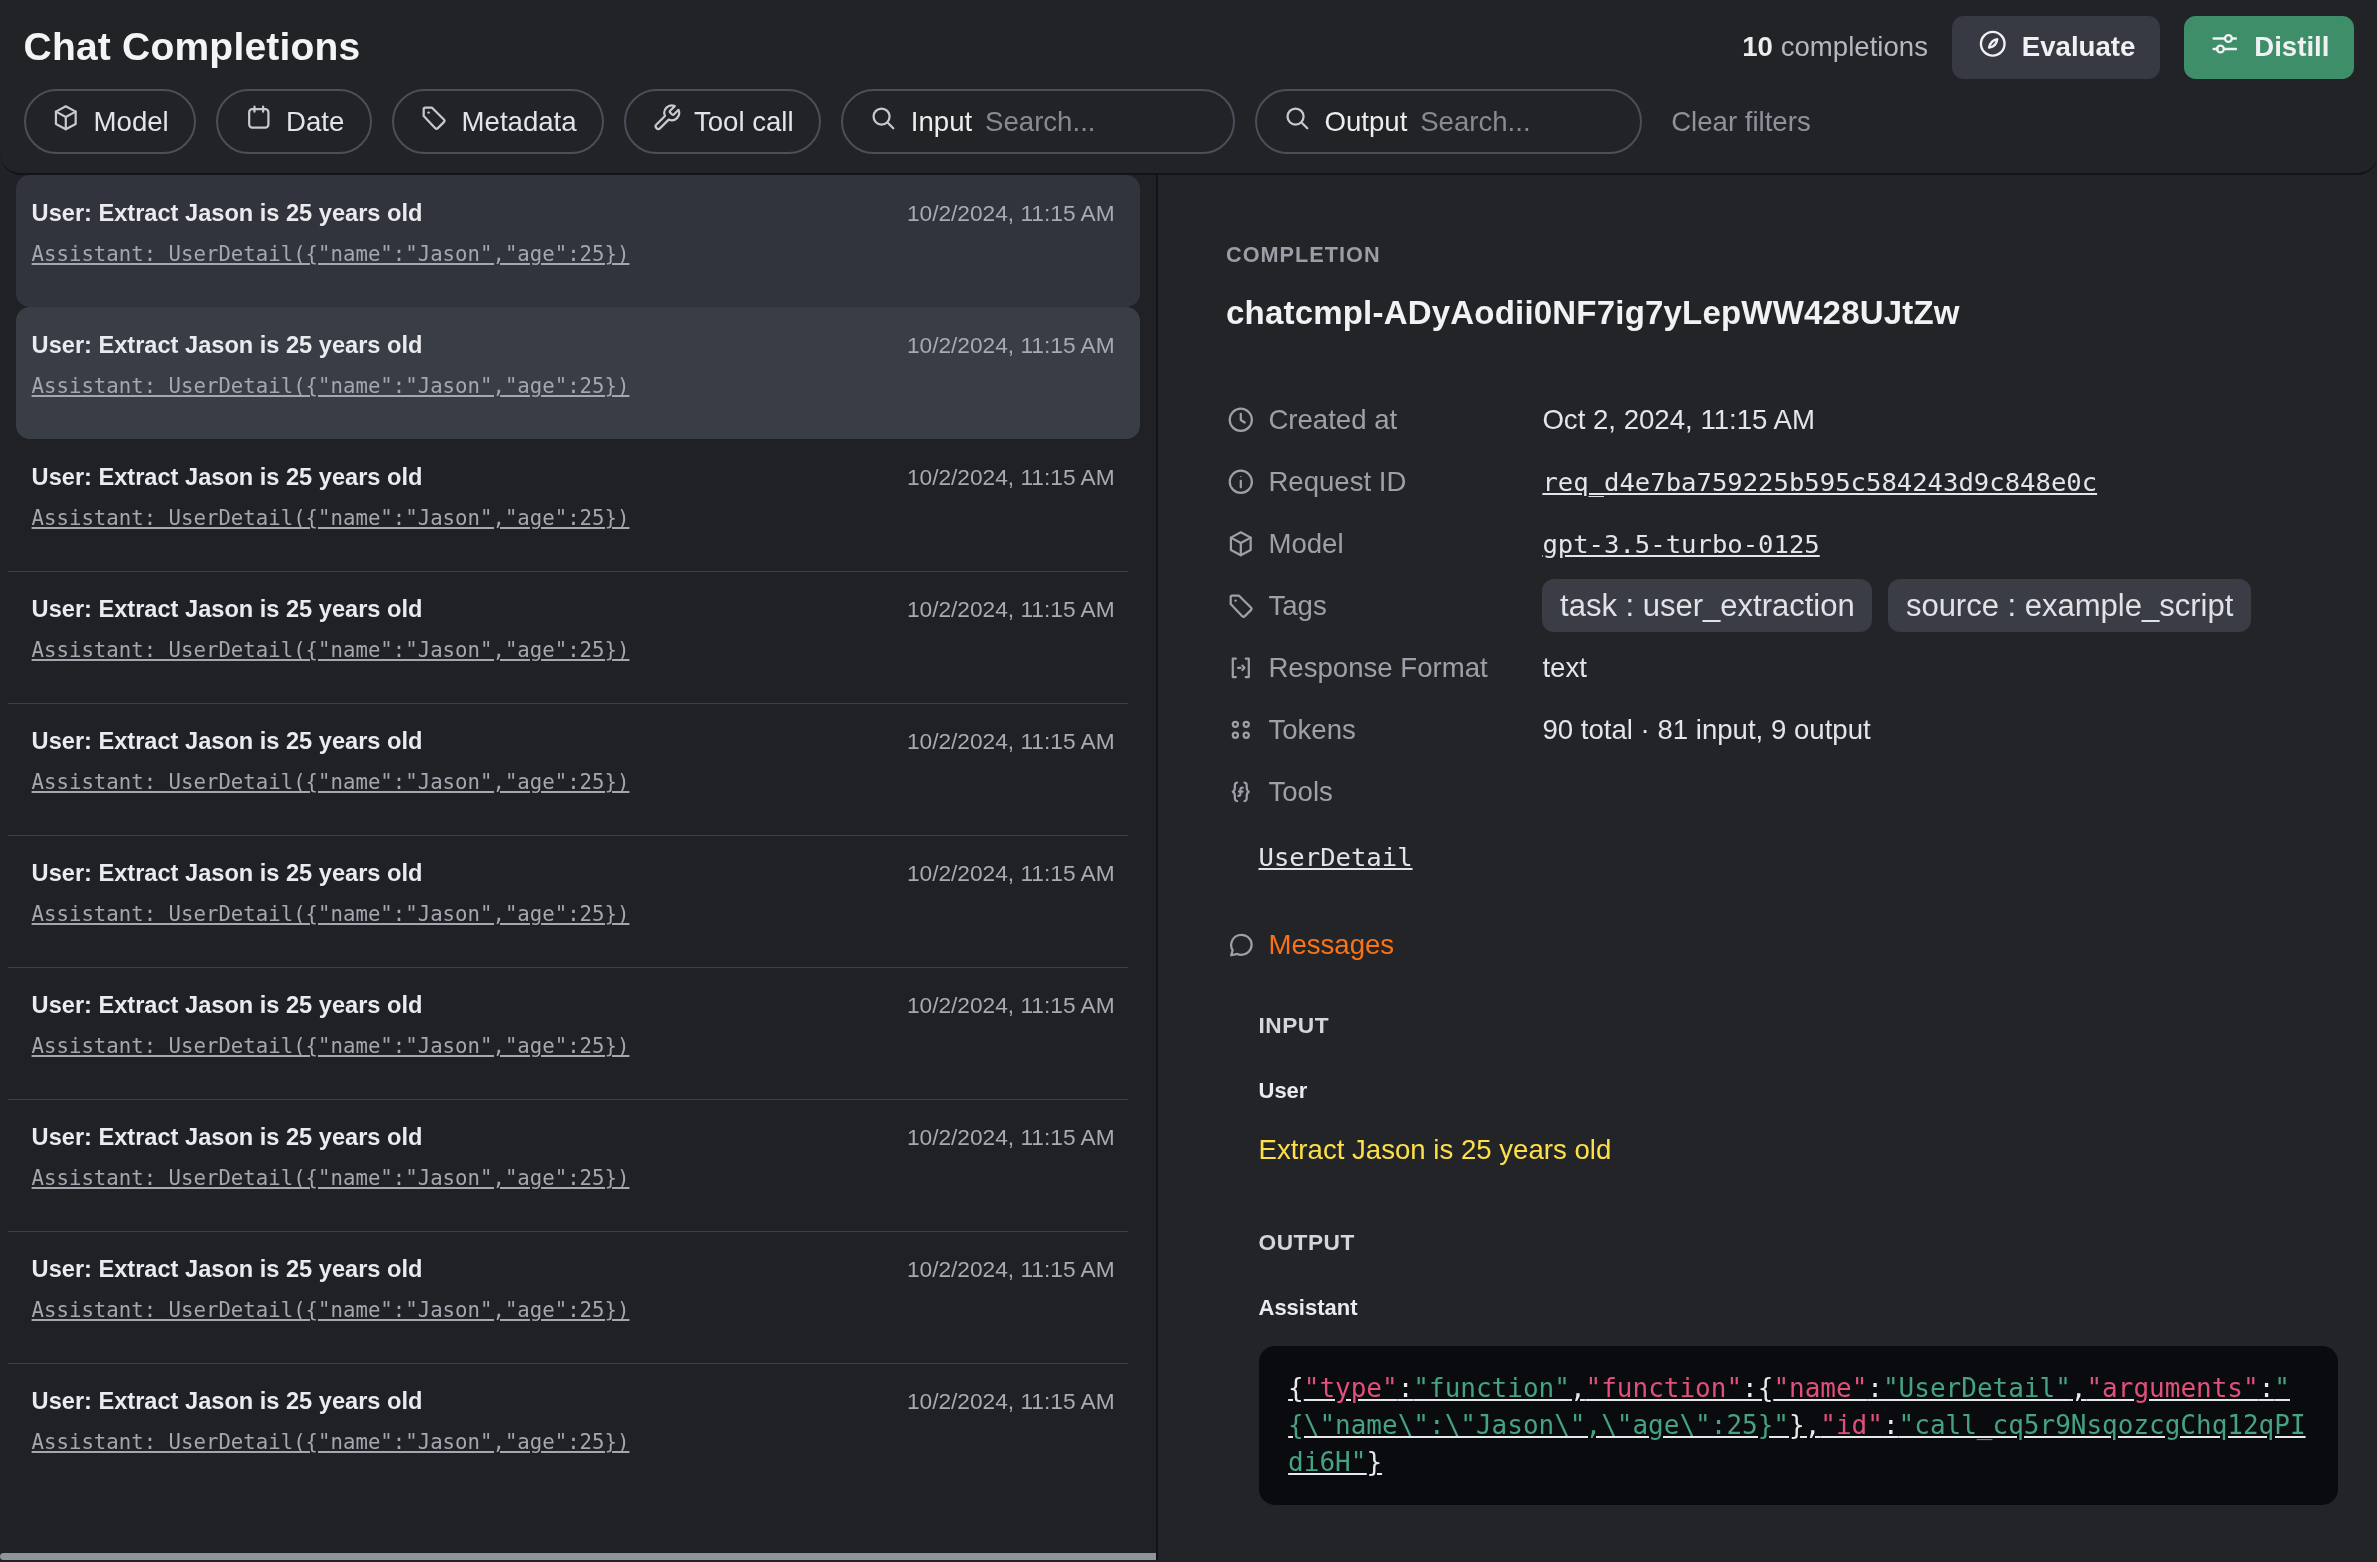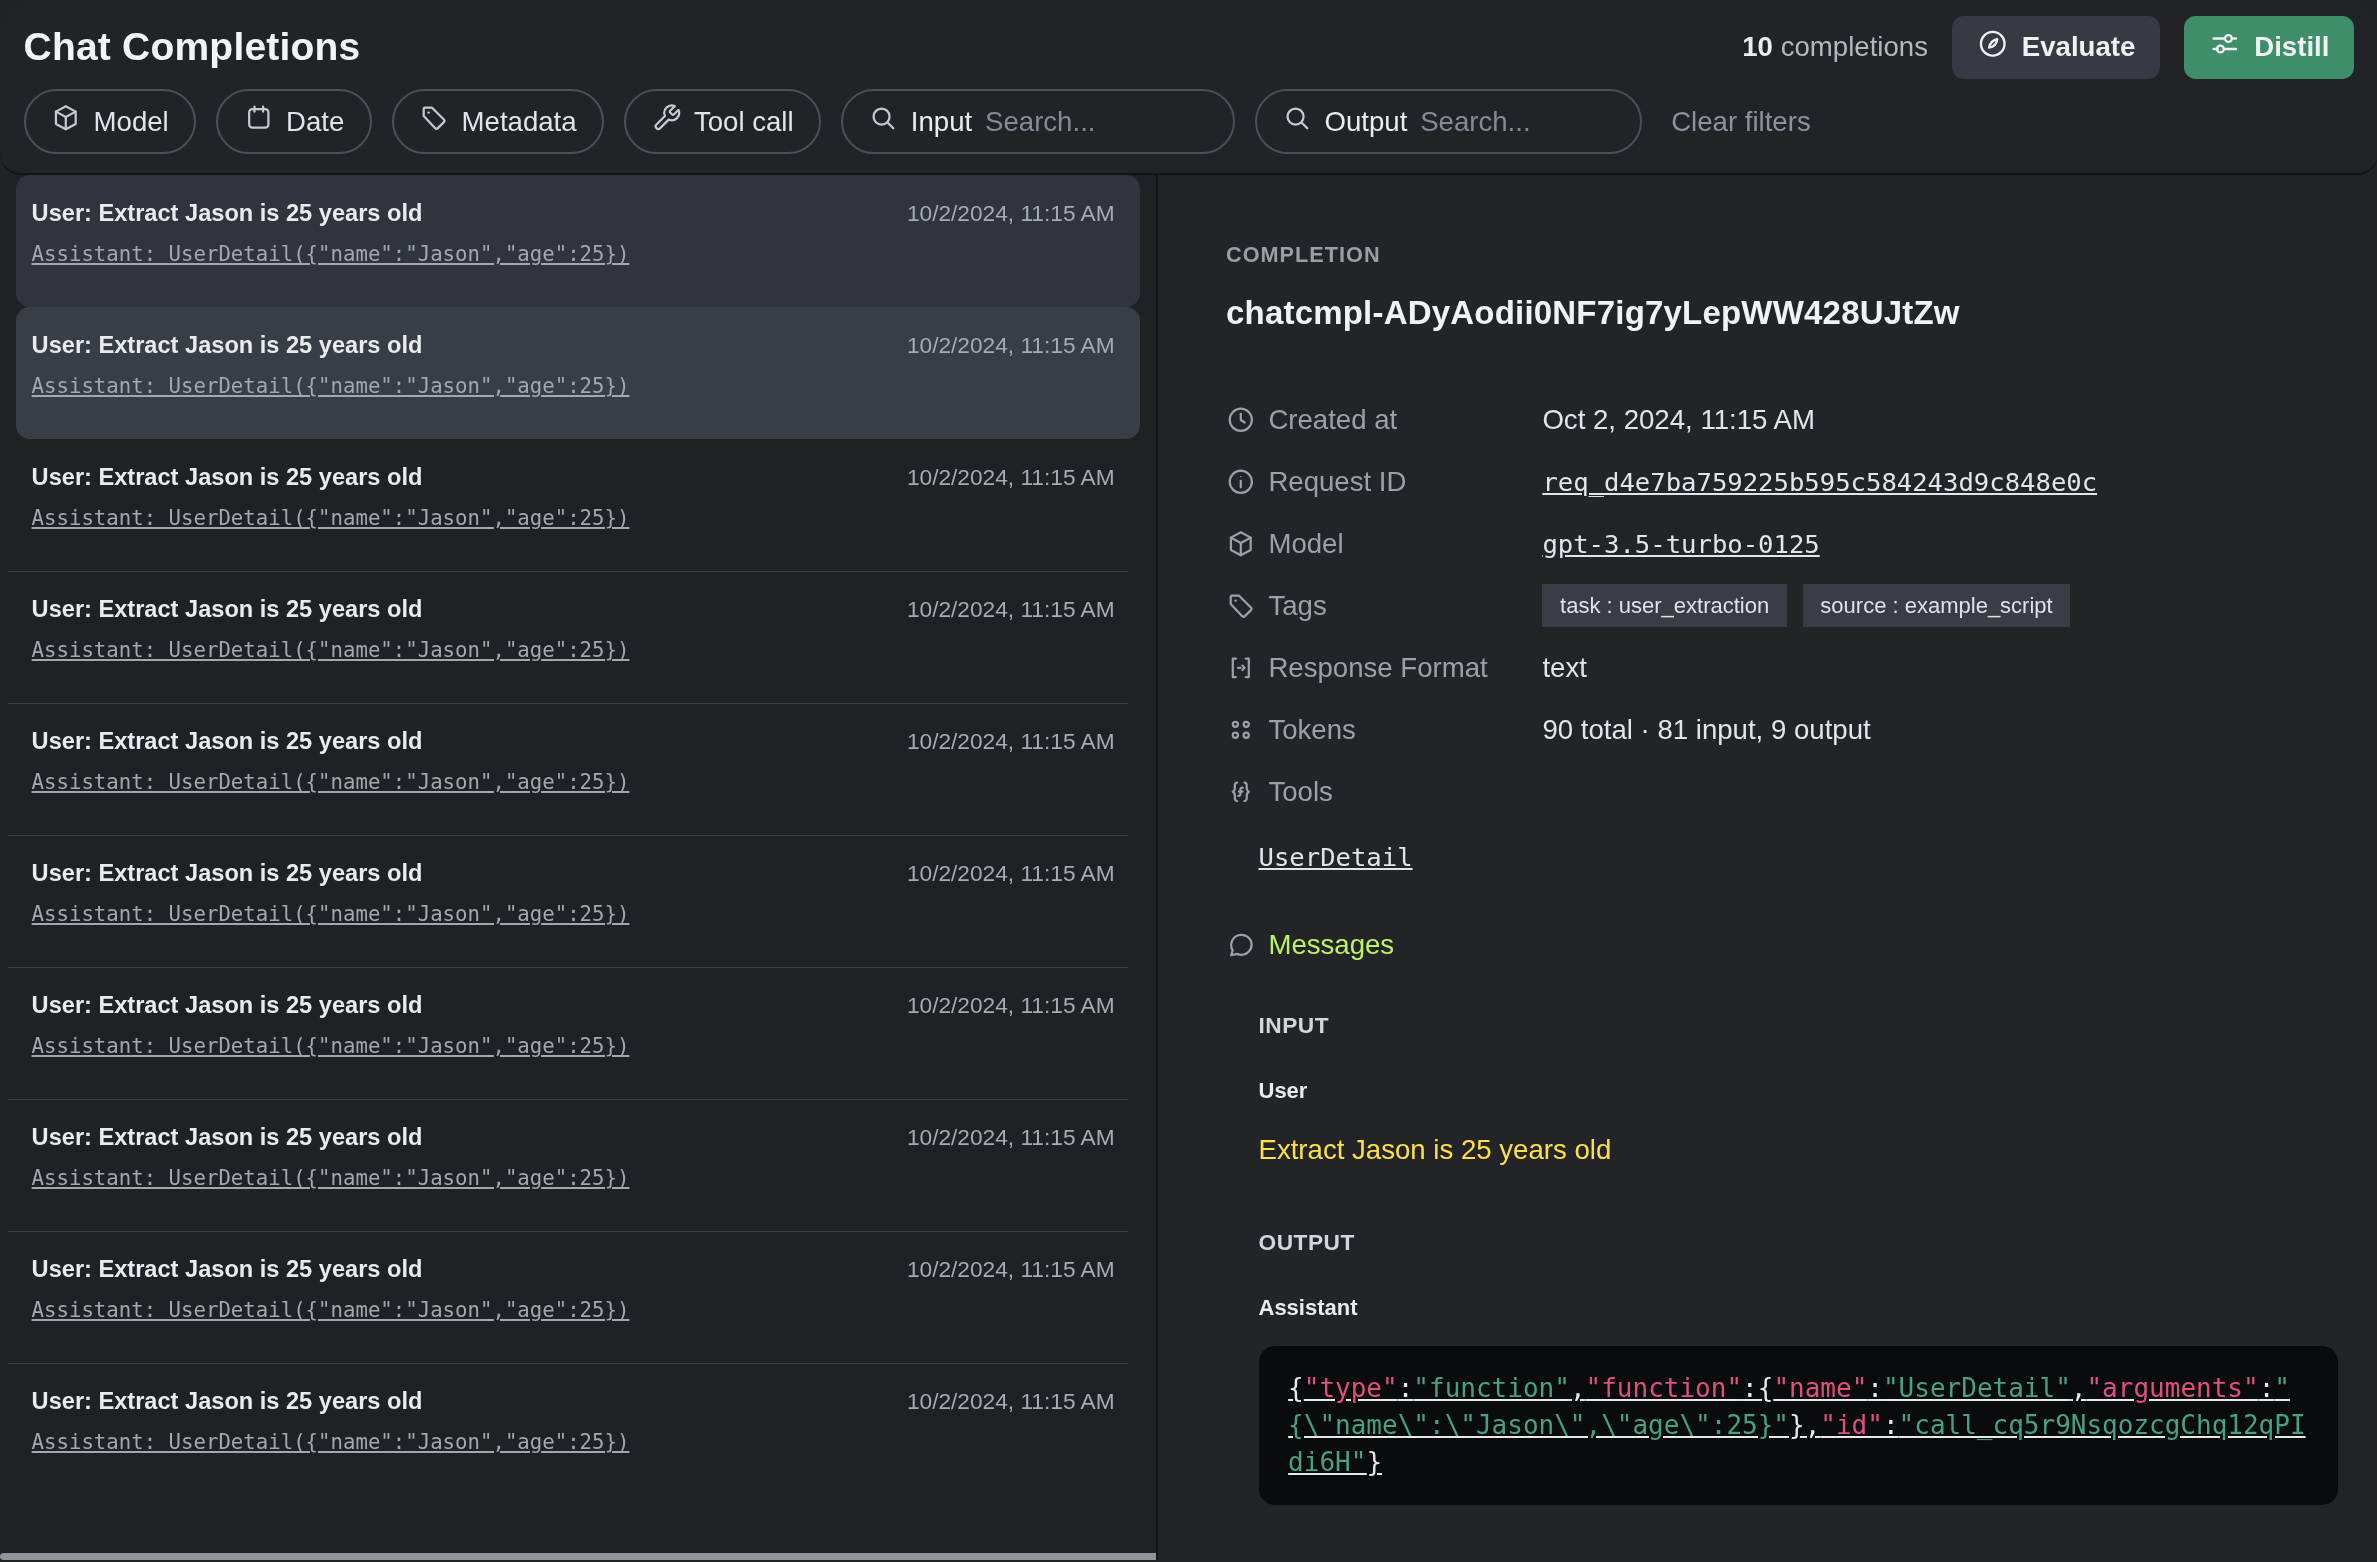--- a/index.html
+++ b/index.html
@@ -60,28 +60,28 @@
   .section-label { font-size:21.7px; font-weight:700; letter-spacing:1px; color:#9b9ea6; }
   .completion-id { font-size:33px; font-weight:700; color:#f1f2f4; margin-top:25.6px; letter-spacing:0.2px; }
   .fields { margin-top:57px; display:flex; flex-direction:column; }
   .field-row { display:flex; align-items:center; min-height:62px; }
   .field-row .f-icon { width:29.6px; height:29.6px; color:#9da0a8; flex:0 0 29.6px; }
   .field-row .f-icon svg { width:29.6px; height:29.6px; display:block; }
   .field-label { width:274px; margin-left:12.8px; font-size:27.6px; color:#9da0a8; flex:0 0 274px; }
   .field-value { font-size:27.6px; color:#e4e5e9; }
   .field-value.mono { font-size:25.6px; }
   .tag-chips { display:flex; gap:15.8px; }
-  .tag-chip { background:#3a3d45; border-radius:0; padding:8.9px 17.7px; font-size:22px; color:#e0e2e6; }
+  .tag-chip { background:#3a3d45; border-radius:12px; padding:8.9px 17.7px; font-size:31px; color:#e0e2e6; }
   .sub-content { margin-left:32.5px; }
   .tools-item { margin-top:19.7px; font-size:25.6px; color:#e3e4e8; }
 
   .messages-header { display:flex; align-items:center; margin-top:57px; }
   .messages-header .f-icon { width:29.6px; height:29.6px; color:#9da0a8; }
   .messages-header .f-icon svg { width:29.6px; height:29.6px; display:block; }
-  .messages-label { margin-left:12.8px; font-size:27.6px; color:#bef264; }
+  .messages-label { margin-left:12.8px; font-size:27.6px; color:#f97316; }
 
   .io-label { margin-top:51px; font-size:22.7px; font-weight:700; letter-spacing:0.5px; color:#d4d6db; }
   .role-name { margin-top:39px; font-size:22px; font-weight:700; color:#eaebee; }
   .msg-text { margin-top:29.6px; font-size:27.6px; color:#fde047; }
   .output-block { margin-top:63px; }
 
   .code-block { margin-top:25.6px; background:#0a0b0e; border-radius:15.8px; padding:23.6px 29.6px; width:1079px;
                 font-size:26px; line-height:37px; word-break:break-all; }
   .code-block span.k { color:#e0507a; }
   .code-block span.s { color:#45a283; }

